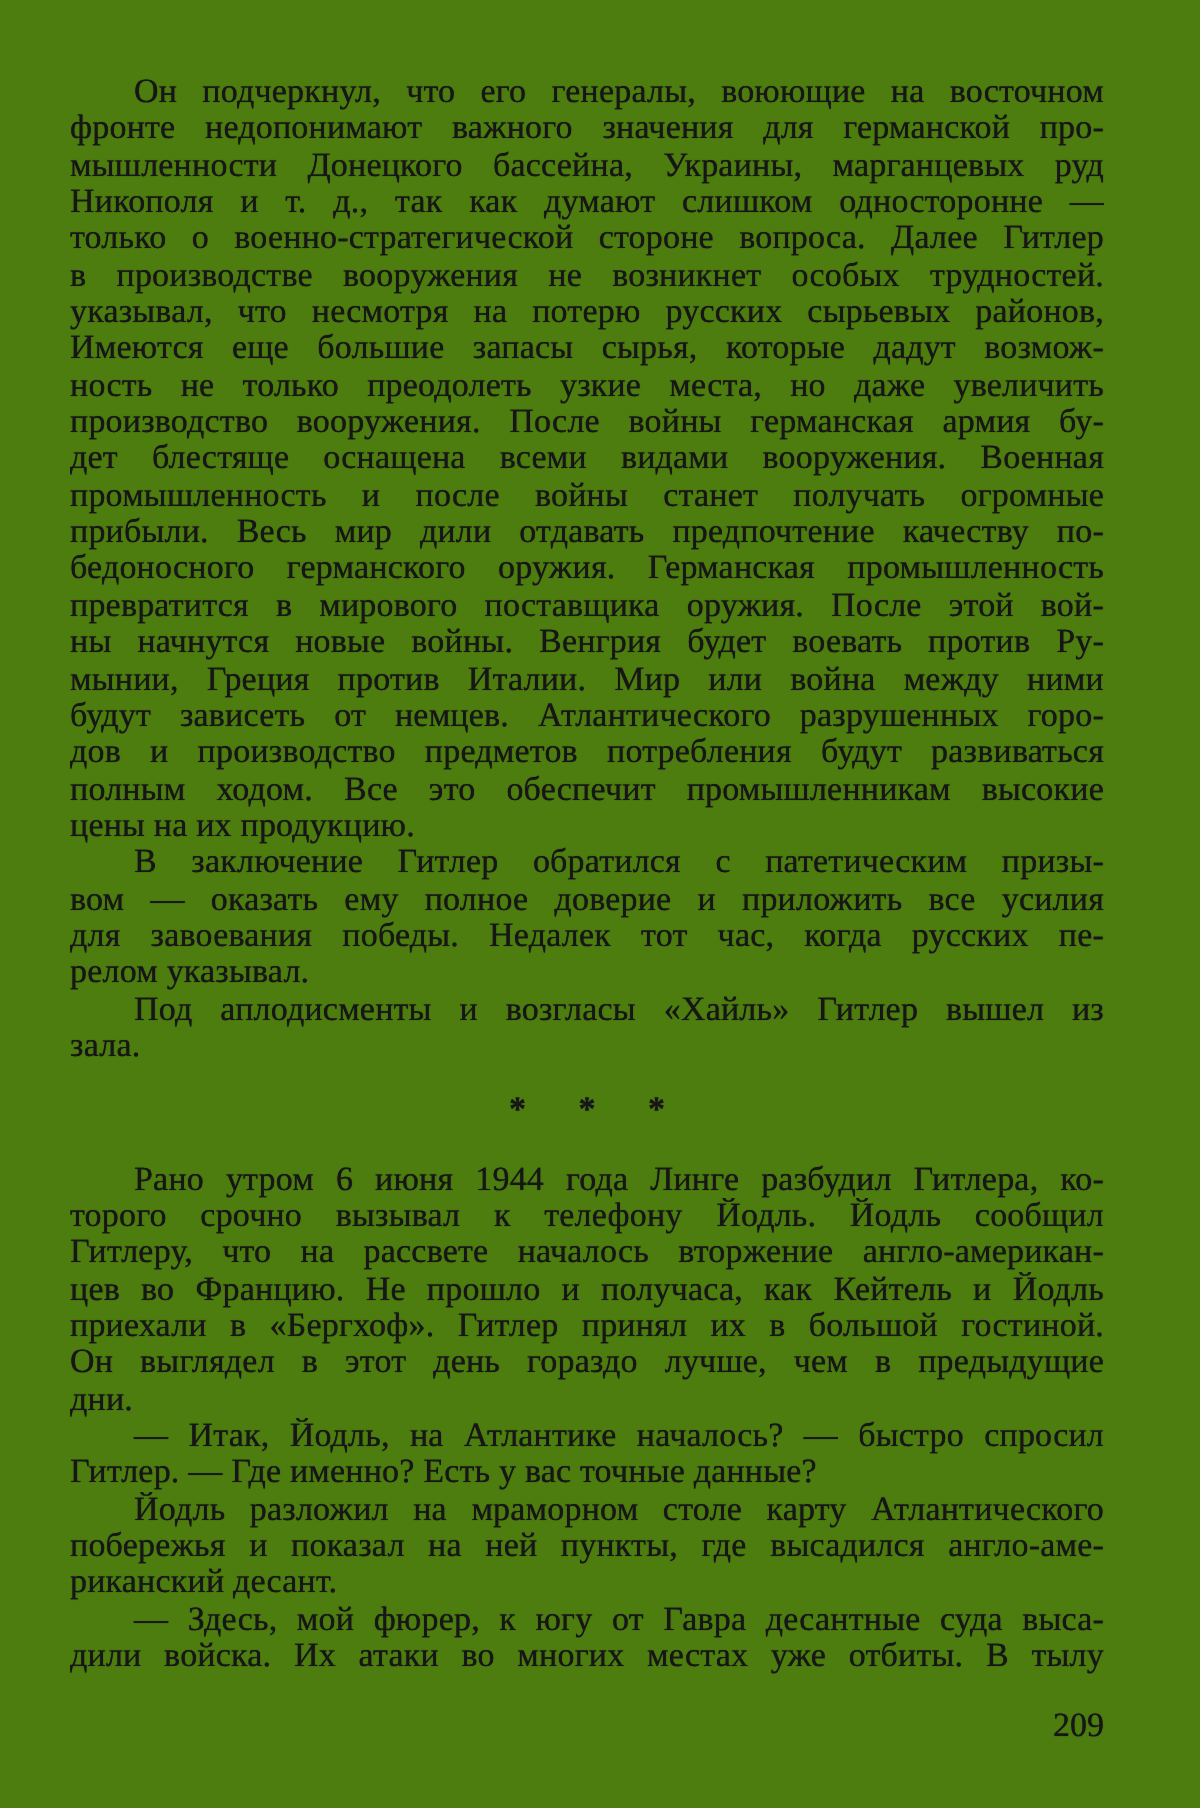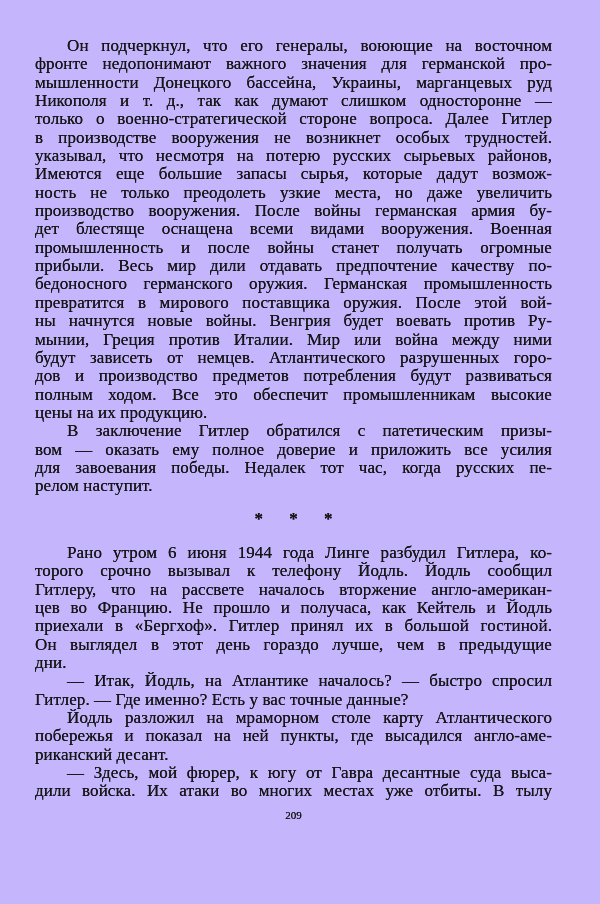--- a/index.html
+++ b/index.html
@@ -52,32 +52,32 @@
     text-align: center;
     font-size: 17px;
     line-height: 18.35px;
     margin: 14px 0 16px 0;
     letter-spacing: 11px;
     text-indent: 11px;
     font-weight: bold;
     text-shadow: 0 0 0.4px currentColor;
   }
   .page-number {
-    margin-top: 5px;
+    margin-top: 16px;
     width: 517px;
-    text-align: center;
-    font-size: 11px;
+    text-align: right;
+    font-size: 17px;
     line-height: 19px;
     text-shadow: 0 0 0.4px currentColor;
   }
 </style>
 </head>
 <body>
 
-<div class="page" style="color: rgb(22, 22, 22); background: #c4b5fd;">
+<div class="page" style="color: rgb(22, 22, 22); background: #4d7c0f;">
   <div class="text-block">
       <div class="paragraph">
         <div class="line indent">Он подчеркнул, что его генералы, воюющие на восточном</div>
         <div class="line">фронте недопонимают важного значения для германской про-</div>
         <div class="line">мышленности Донецкого бассейна, Украины, марганцевых руд</div>
         <div class="line">Никополя и т. д., так как думают слишком односторонне —</div>
         <div class="line">только о военно-стратегической стороне вопроса. Далее Гитлер</div>
         <div class="line">в производстве вооружения не возникнет особых трудностей.</div>
         <div class="line">указывал, что несмотря на потерю русских сырьевых районов,</div>
         <div class="line">Имеются еще большие запасы сырья, которые дадут возмож-</div>
@@ -92,21 +92,25 @@
         <div class="line">мынии, Греция против Италии. Мир или война между ними</div>
         <div class="line">будут зависеть от немцев. Атлантического разрушенных горо-</div>
         <div class="line">дов и производство предметов потребления будут развиваться</div>
         <div class="line">полным ходом. Все это обеспечит промышленникам высокие</div>
         <div class="line last">цены на их продукцию.</div>
       </div>
       <div class="paragraph">
         <div class="line indent">В заключение Гитлер обратился с патетическим призы-</div>
         <div class="line">вом — оказать ему полное доверие и приложить все усилия</div>
         <div class="line">для завоевания победы. Недалек тот час, когда русских пе-</div>
-        <div class="line last">релом наступит.</div>
+        <div class="line last">релом указывал.</div>
+      </div>
+      <div class="paragraph">
+        <div class="line indent">Под аплодисменты и возгласы «Хайль» Гитлер вышел из</div>
+        <div class="line last">зала.</div>
       </div>
       <div class="separator">* * *</div>
       <div class="paragraph">
         <div class="line indent">Рано утром 6 июня 1944 года Линге разбудил Гитлера, ко-</div>
         <div class="line">торого срочно вызывал к телефону Йодль. Йодль сообщил</div>
         <div class="line">Гитлеру, что на рассвете началось вторжение англо-американ-</div>
         <div class="line">цев во Францию. Не прошло и получаса, как Кейтель и Йодль</div>
         <div class="line">приехали в «Бергхоф». Гитлер принял их в большой гостиной.</div>
         <div class="line">Он выглядел в этот день гораздо лучше, чем в предыдущие</div>
         <div class="line last">дни.</div>

